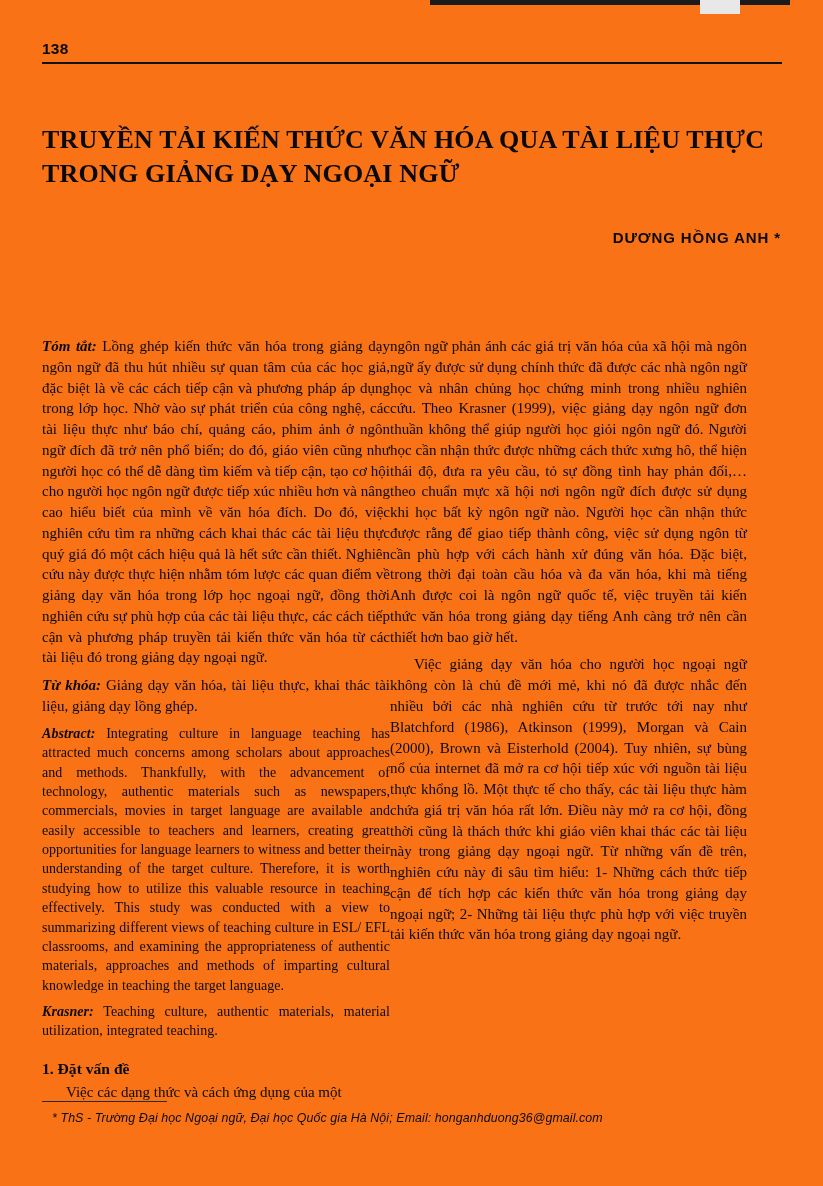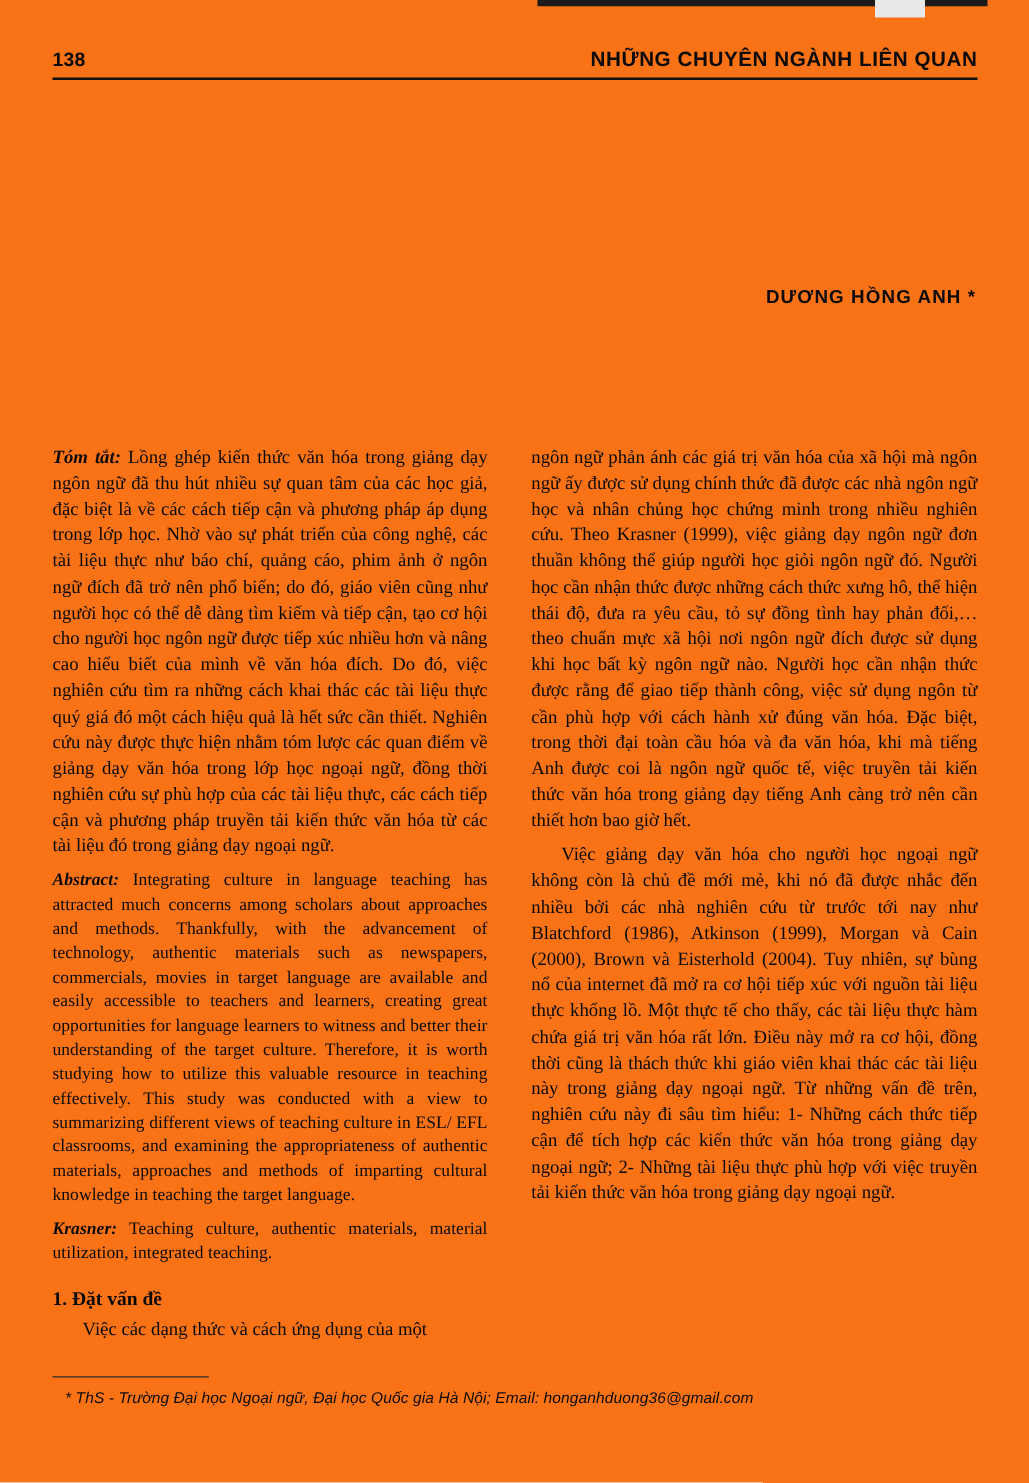--- a/index.html
+++ b/index.html
@@ -83,22 +83,21 @@
   }
 
   
   .columns {
     position: absolute;
     left: 42px;
     top: 336px;
     width: 740px;
     height: 740px;
     display: flex;
-    justify-content: space-between;
-    margin-top: 20px;
+    justify-content: flex-start;
   }
 
   .col {
     width: 348px;
   }
   .col-right { width: 357px; }
 
   .para {
     margin: 0 0 7px 0;
     font-size: 15.2px;
@@ -167,33 +166,37 @@
 </head>
 <body>
 
 <div class="page">
 
   <div class="scan-edge"></div>
   <div class="scan-edge2"></div>
 
   <div class="header">
     <span class="page-number">138</span>
-    <span class="header-title">NHỮNG CHUYÊN NGÀNH LIÊN QUAN</span>
   </div>
   <div class="header-rule"></div>
 
+  <h1 class="doc-title">
+    <span class="tl">TRUYỀN TẢI KIẾN THỨC VĂN HÓA QUA TÀI LIỆU THỰC</span>
+    <span class="tl">TRONG GIẢNG DẠY NGOẠI NGỮ</span>
+  </h1>
 
   <div class="author">DƯƠNG HỒNG ANH *</div>
 
   <div class="columns">
 
     <div class="col col-left">
 
       <p class="para vi"><span class="lead">Tóm tắt:</span><span> Lồng ghép kiến thức văn hóa trong giảng dạy ngôn ngữ đã thu hút nhiều sự quan tâm của các học giả, đặc biệt là về các cách tiếp cận và phương pháp áp dụng trong lớp học. Nhờ vào sự phát triển của công nghệ, các tài liệu thực như báo chí, quảng cáo, phim ảnh ở ngôn ngữ đích đã trở nên phổ biến; do đó, giáo viên cũng như người học có thể dễ dàng tìm kiếm và tiếp cận, tạo cơ hội cho người học ngôn ngữ được tiếp xúc nhiều hơn và nâng cao hiểu biết của mình về văn hóa đích. Do đó, việc nghiên cứu tìm ra những cách khai thác các tài liệu thực quý giá đó một cách hiệu quả là hết sức cần thiết. Nghiên cứu này được thực hiện nhằm tóm lược các quan điểm về giảng dạy văn hóa trong lớp học ngoại ngữ, đồng thời nghiên cứu sự phù hợp của các tài liệu thực, các cách tiếp cận và phương pháp truyền tải kiến thức văn hóa từ các tài liệu đó trong giảng dạy ngoại ngữ.</span></p>
 
+      <p class="para vi"><span class="lead">Từ khóa:</span><span> Giảng dạy văn hóa, tài liệu thực, khai thác tài liệu, giảng dạy lồng ghép.</span></p>
 
       <p class="para en"><span class="lead">Abstract:</span><span> Integrating culture in language teaching has attracted much concerns among scholars about approaches and methods. Thankfully, with the advancement of technology, authentic materials such as newspapers, commercials, movies in target language are available and easily accessible to teachers and learners, creating great opportunities for language learners to witness and better their understanding of the target culture. Therefore, it is worth studying how to utilize this valuable resource in teaching effectively. This study was conducted with a view to summarizing different views of teaching culture in ESL/ EFL classrooms, and examining the appropriateness of authentic materials, approaches and methods of imparting cultural knowledge in teaching the target language.</span></p>
 
       <p class="para en"><span class="lead">Krasner:</span><span> Teaching culture, authentic materials, material utilization, integrated teaching.</span></p>
 
       <h2 class="section-heading">1. Đặt vấn đề</h2>
 
       <p class="para vi indent">Việc các dạng thức và cách ứng dụng của một</p>
 
     </div>

